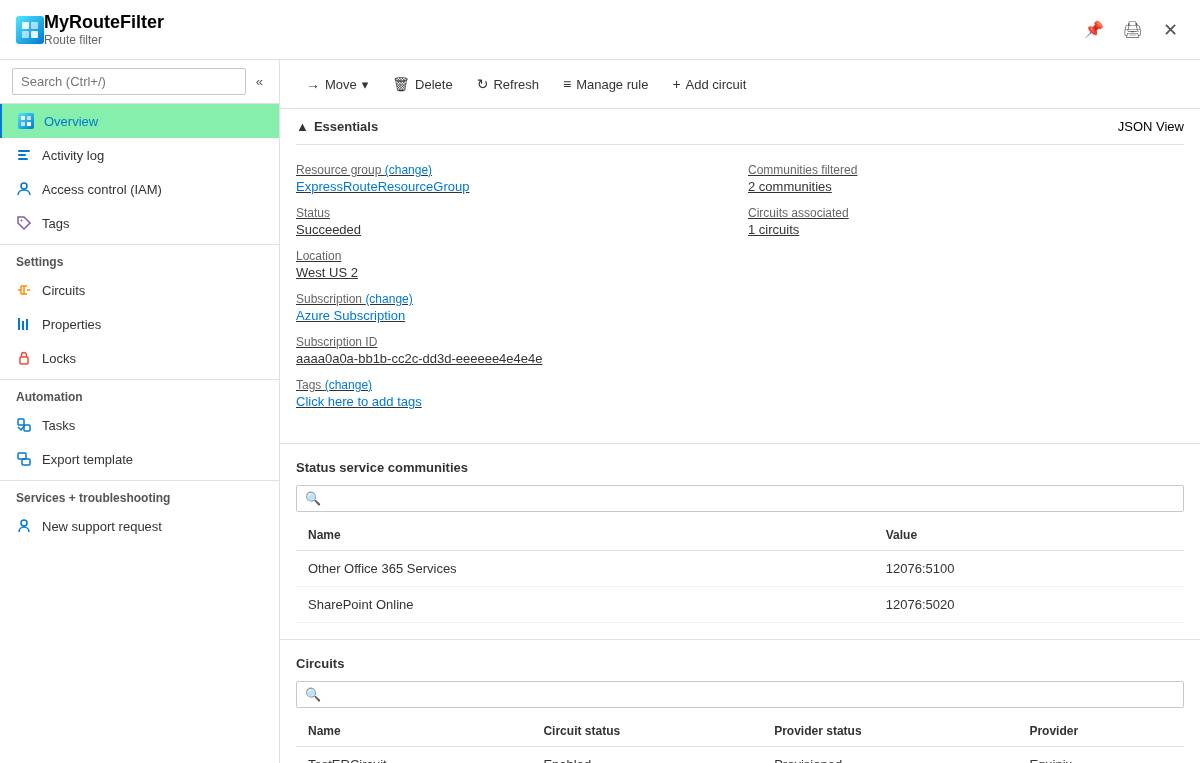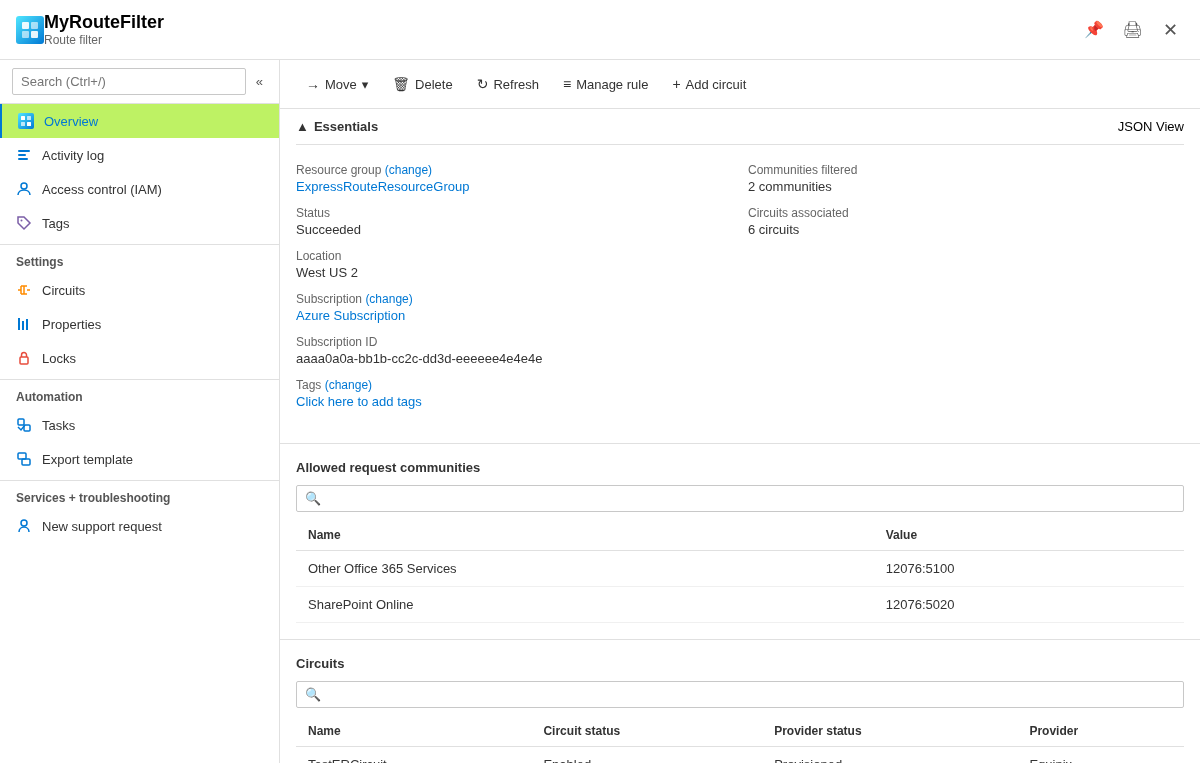--- a/index.html
+++ b/index.html
@@ -29,21 +29,21 @@
       padding: 8px 12px; border-bottom: 1px solid #e0e0e0; display: flex; align-items: center; gap: 6px;
     }
     .sidebar-search input {
       border: 1px solid #c8c8c8; border-radius: 2px; padding: 5px 8px; font-size: 13px; width: 100%; color: #333;
     }
     .collapse-btn { background: none; border: none; cursor: pointer; font-size: 13px; color: #555; padding: 2px 4px; flex-shrink: 0; }
 
     .nav-item {
       display: flex; align-items: center; padding: 9px 16px; cursor: pointer; gap: 10px; color: #333;
     }
-    .nav-item.active { background: #bef264; color: #0078d4; border-left: 2px solid #0078d4; }
+    .nav-item.active { background: #86efac; color: #0078d4; border-left: 2px solid #0078d4; }
     .nav-item .nav-icon { width: 16px; height: 16px; flex-shrink: 0; display: flex; align-items: center; justify-content: center; }
     .nav-label { font-size: 13px; }
 
     .nav-section-header {
       padding: 10px 16px 4px 16px; font-size: 12px; font-weight: 600; color: #555; border-top: 1px solid #e0e0e0; margin-top: 4px;
     }
 
     
     .content-area { flex: 1; overflow-y: auto; }
 
@@ -60,21 +60,21 @@
     
     .essentials-section { padding: 0 16px 0 16px; }
     .essentials-header {
       display: flex; align-items: center; justify-content: space-between;
       padding: 10px 0; border-bottom: 1px solid #e0e0e0;
     }
     .essentials-title { font-size: 13px; font-weight: 600; display: flex; align-items: center; gap: 5px; }
     .json-view-link { color: #000000; text-decoration: none; font-size: 13px; cursor: pointer; }
 
     .essentials-grid {
-      display: grid; grid-template-columns: 1fr 1fr; gap: 16px; padding: 12px 0;
+      display: grid; grid-template-columns: 1fr 1fr; gap: 16px; padding: 12px 0; text-decoration: underline;
     }
     .essentials-item { padding: 6px 0; }
     .essentials-item .label { font-size: 12px; color: #666; margin-bottom: 2px; }
     .essentials-item .value { font-size: 13px; color: #333; }
     .essentials-item .link { color: #0078d4; text-decoration: none; cursor: pointer; }
 
     
     .section { padding: 16px 16px 0 16px; }
     .section-title { font-size: 13px; font-weight: 600; margin-bottom: 10px; }
     .search-bar {
@@ -335,30 +335,30 @@
         </div>
 
         <div>
           <div class="essentials-item">
             <div class="label">Communities filtered</div>
             <div class="value">2 communities</div>
           </div>
 
           <div class="essentials-item">
             <div class="label">Circuits associated</div>
-            <div class="value">6 circuits</div>
+            <div class="value">1 circuits</div>
           </div>
         </div>
       </div>
     </div>
 
     <hr class="section-divider">
 
     <div class="section">
-      <div class="section-title">Allowed request communities</div>
+      <div class="section-title">Status service communities</div>
       <div class="search-bar">
         <span class="search-ico">🔍</span>
       </div>
       <table class="data-table">
         <thead>
           <tr>
             <th>Name</th>
             <th>Value</th>
           </tr>
         </thead>

